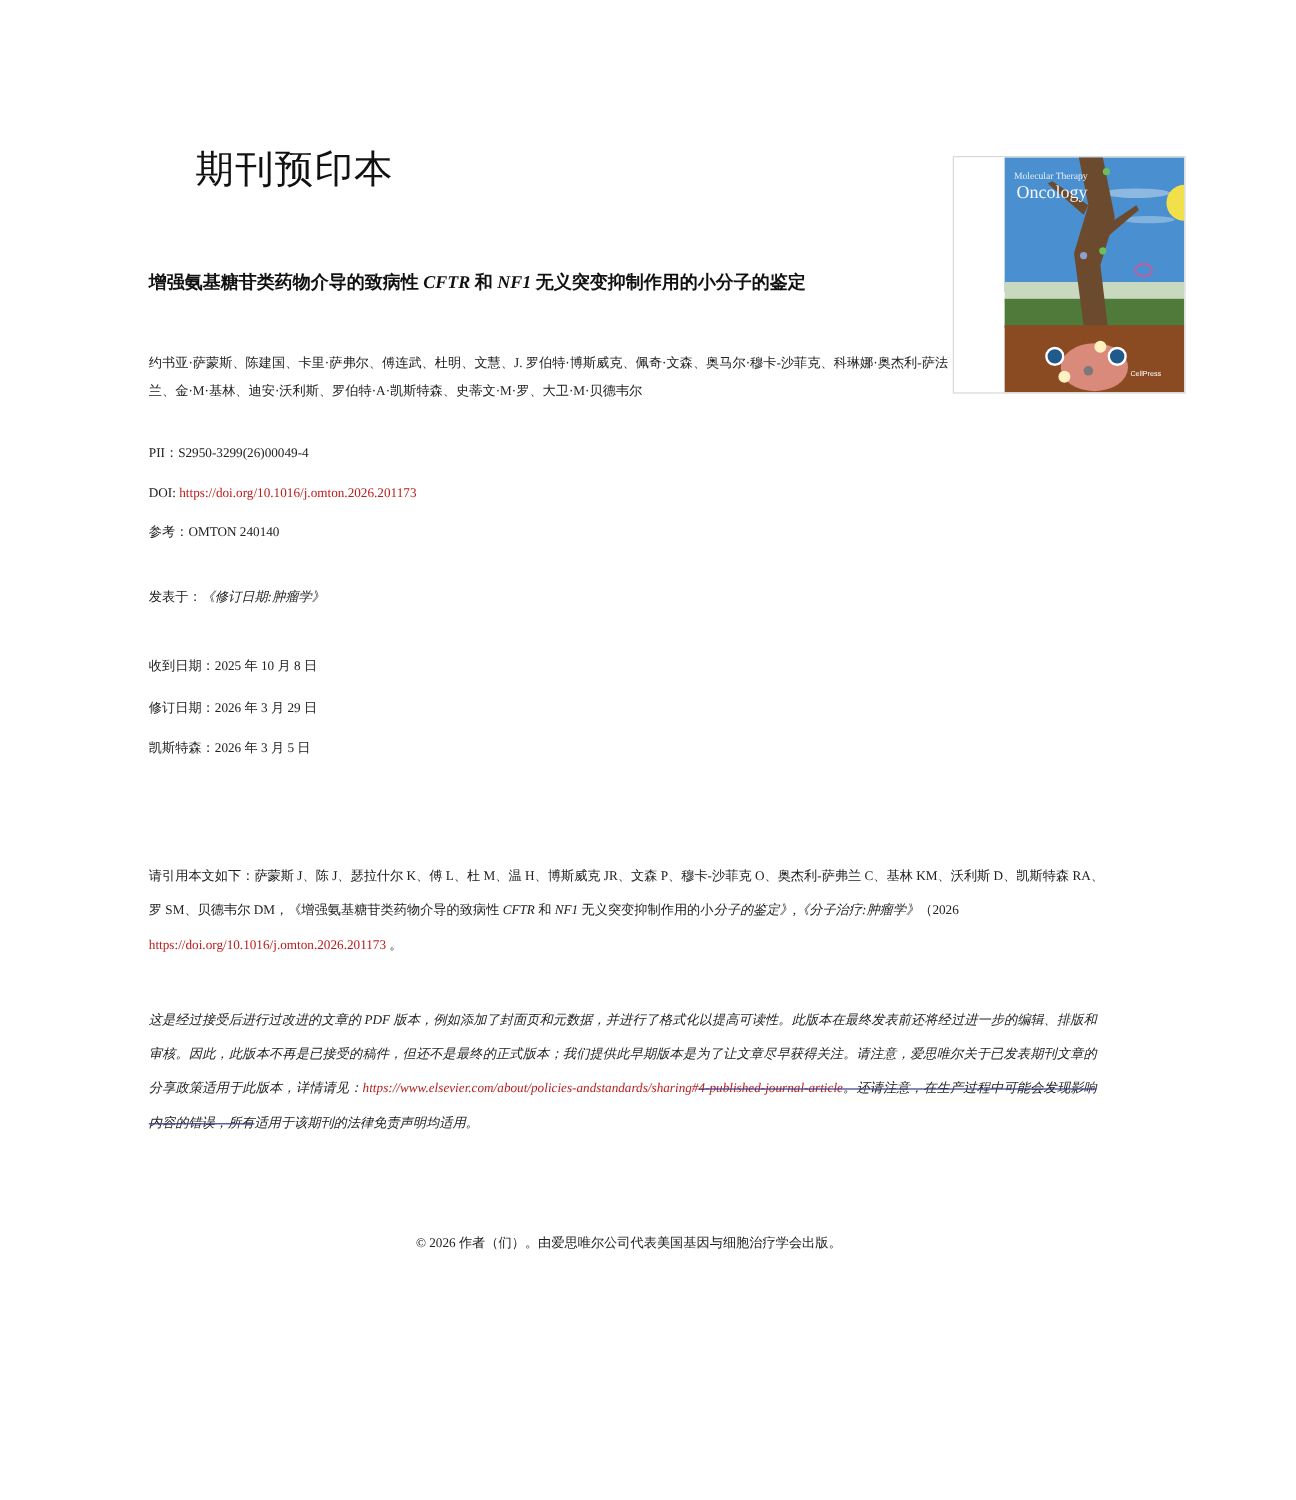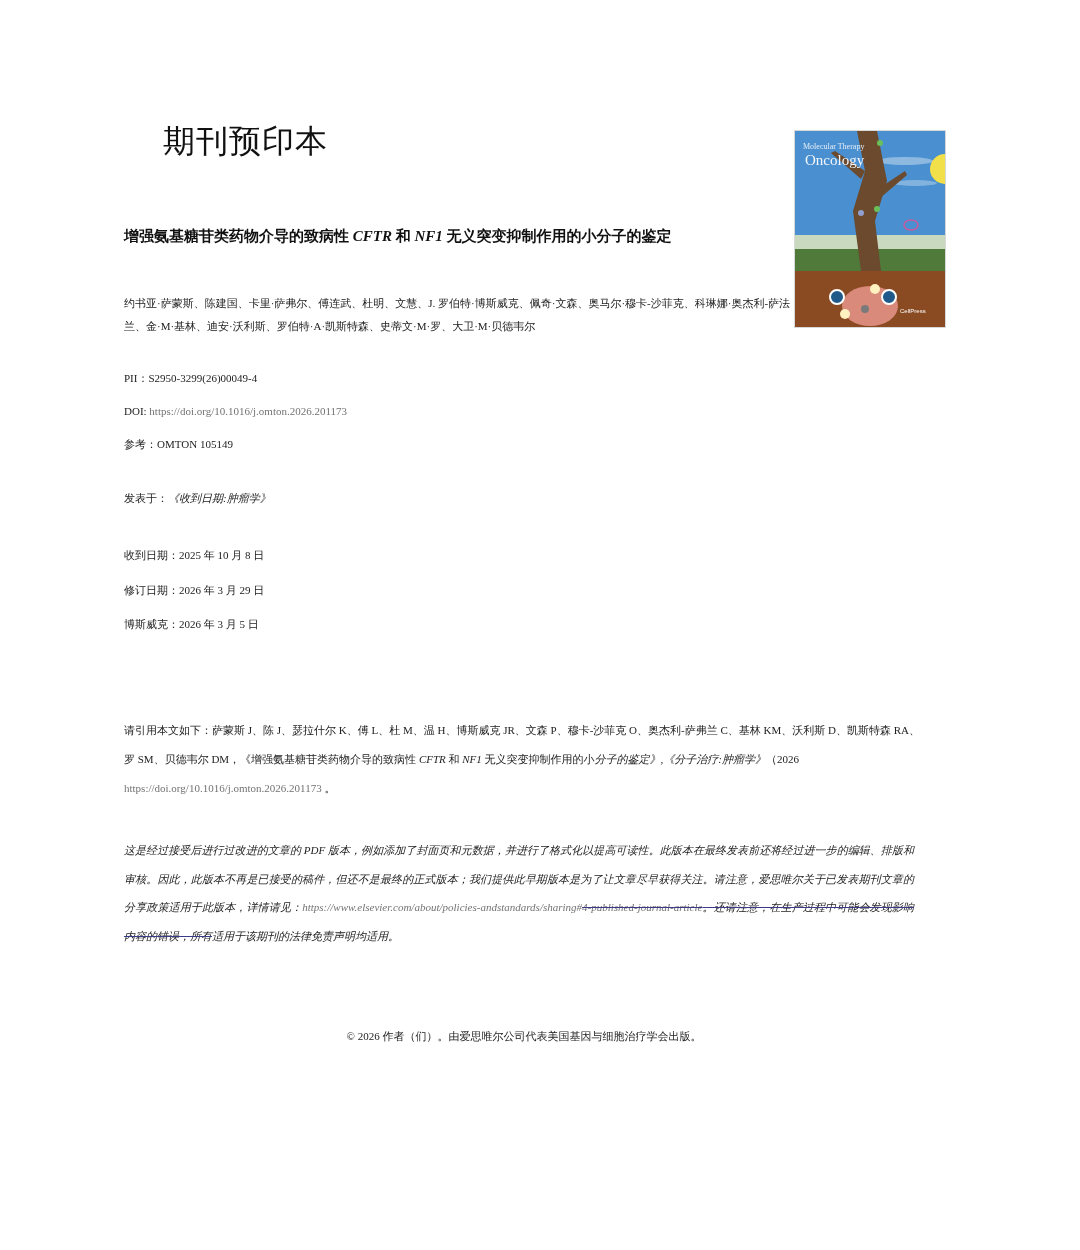--- a/index.html
+++ b/index.html
@@ -27,20 +27,21 @@
       margin-left: 39px;
     }
     .cover {
       position: absolute;
       left: 794px;
       top: 130px;
       width: 150px;
       height: 196px;
       border: 1px solid #d8d8d8;
       overflow: hidden;
+      padding-left: 42px;
     }
     .title {
       position: absolute;
       left: 124px;
       top: 226px;
       width: 670px;
       font-size: 15px;
       line-height: 21px;
       font-weight: bold;
       color: #111;
@@ -55,21 +56,21 @@
     }
     .authors {
       top: 292px;
       width: 670px;
       line-height: 23px;
     }
     .meta-line {
       height: 20px;
       line-height: 20px;
     }
-    .link { color: #737373; }
+    .link { color: #b91c1c; }
     .journal-name { font-style: italic; }
     .citation {
       top: 716px;
       width: 800px;
       line-height: 29px;
     }
     .citation i { font-style: italic; }
     .notice {
       top: 836px;
       width: 790px;
@@ -130,37 +131,37 @@
 
 <div class="block meta-line" style="top:368px;">
   <span>PII：</span><span>S2950-3299(26)00049-4</span>
 </div>
 
 <div class="block meta-line" style="top:401px;">
   <span>DOI: </span><span class="link">https://doi.org/10.1016/j.omton.2026.201173</span>
 </div>
 
 <div class="block meta-line" style="top:434px;">
-  <span>参考：</span><span>OMTON 105149</span>
+  <span>参考：</span><span>OMTON 240140</span>
 </div>
 
 <div class="block meta-line" style="top:488px;">
-  <span>发表于：</span><span class="journal-name">《收到日期:肿瘤学》</span>
+  <span>发表于：</span><span class="journal-name">《修订日期:肿瘤学》</span>
 </div>
 
 <div class="block meta-line" style="top:545px;">
   <span>收到日期：</span><span>2025 年 10 月 8 日</span>
 </div>
 
 <div class="block meta-line" style="top:580px;">
   <span>修订日期：</span><span>2026 年 3 月 29 日</span>
 </div>
 
 <div class="block meta-line" style="top:614px;">
-  <span>博斯威克：</span><span>2026 年 3 月 5 日</span>
+  <span>凯斯特森：</span><span>2026 年 3 月 5 日</span>
 </div>
 
 <div class="block citation">
   <span>请引用本文如下：萨蒙斯 J、陈 J、瑟拉什尔 K、傅 L、杜 M、温 H、博斯威克 JR、文森 P、穆卡-沙菲克 O、奥杰利-萨弗兰 C、基林 KM、沃利斯 D、凯斯特森 RA、罗 SM、贝德韦尔 DM，《增强氨基糖苷类药物介导的致病性 </span><i>CFTR</i><span> 和 </span><i>NF1</i><span> 无义突变抑制作用的小</span><i>分子的鉴定》,《分子治疗:肿瘤学》</i><span>（2026 </span><span class="link">https://doi.org/10.1016/j.omton.2026.201173</span><span> 。</span>
 </div>
 
 <div class="block notice">
   <span>这是经过接受后进行过改进的文章的 PDF 版本，例如添加了封面页和元数据，并进行了格式化以提高可读性。此版本在最终发表前还将经过进一步的编辑、排版和审核。因此，此版本不再是已接受的稿件，但还不是最终的正式版本；我们提供此早期版本是为了让文章尽早获得关注。请注意，爱思唯尔关于已发表期刊文章的分享政策适用于此版本，详情请见：</span><span class="link"><span>https://www.elsevier.com/about/policies-andstandards/sharing#</span><span class="strike">4-published-journal-article</span></span><span class="strike">。还请注意，在生产过程中可能会发现影响内容的错误，所有</span><span>适用于该期刊的法律免责声明均适用。</span>
 </div>
 

